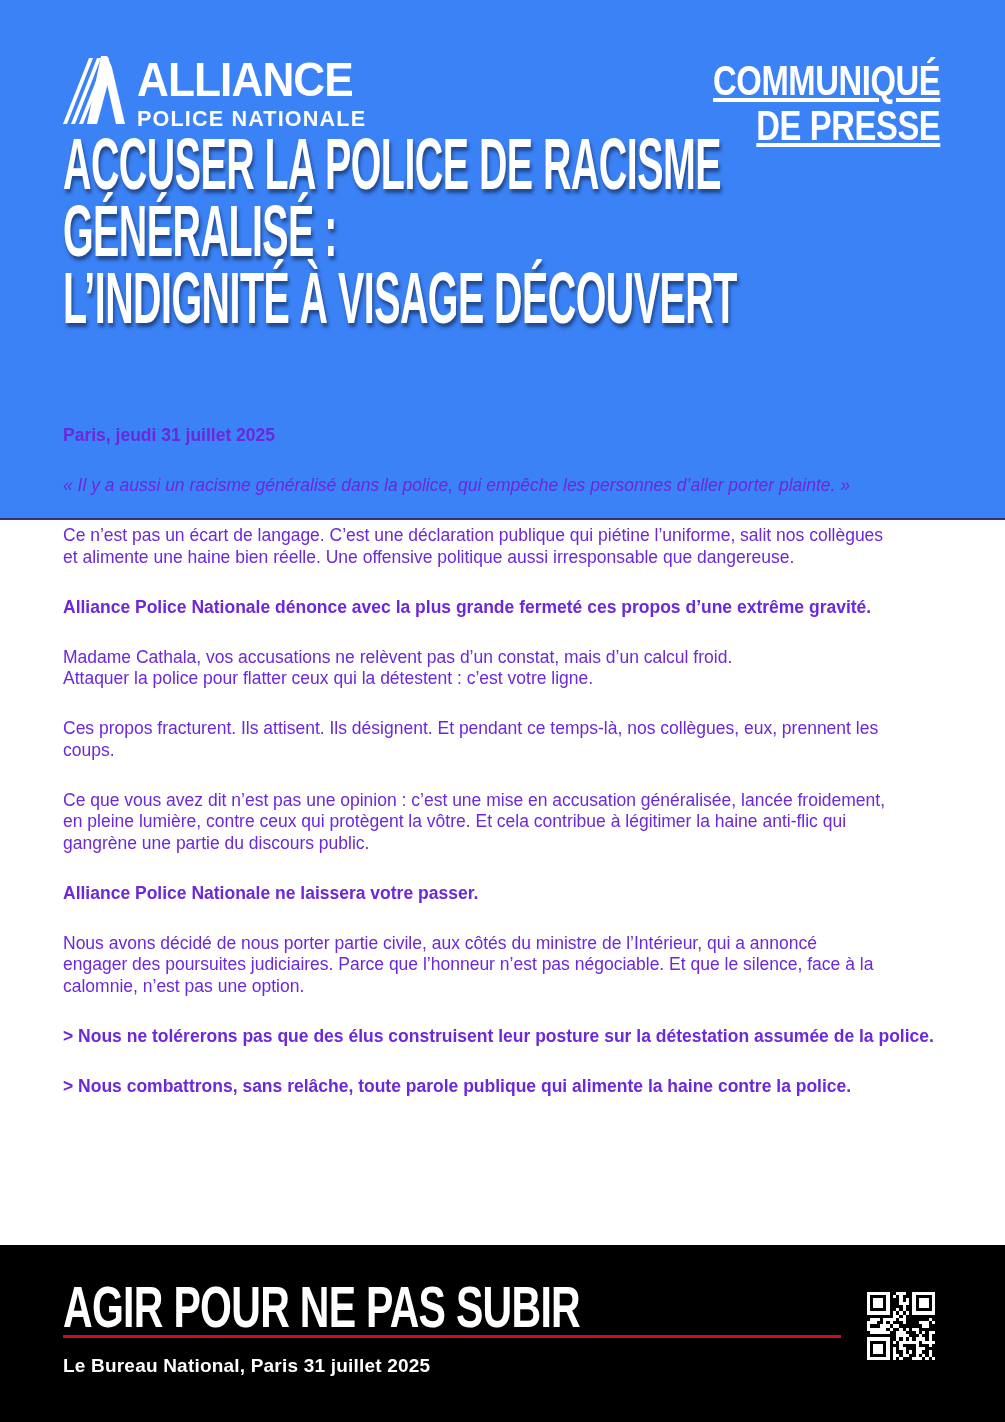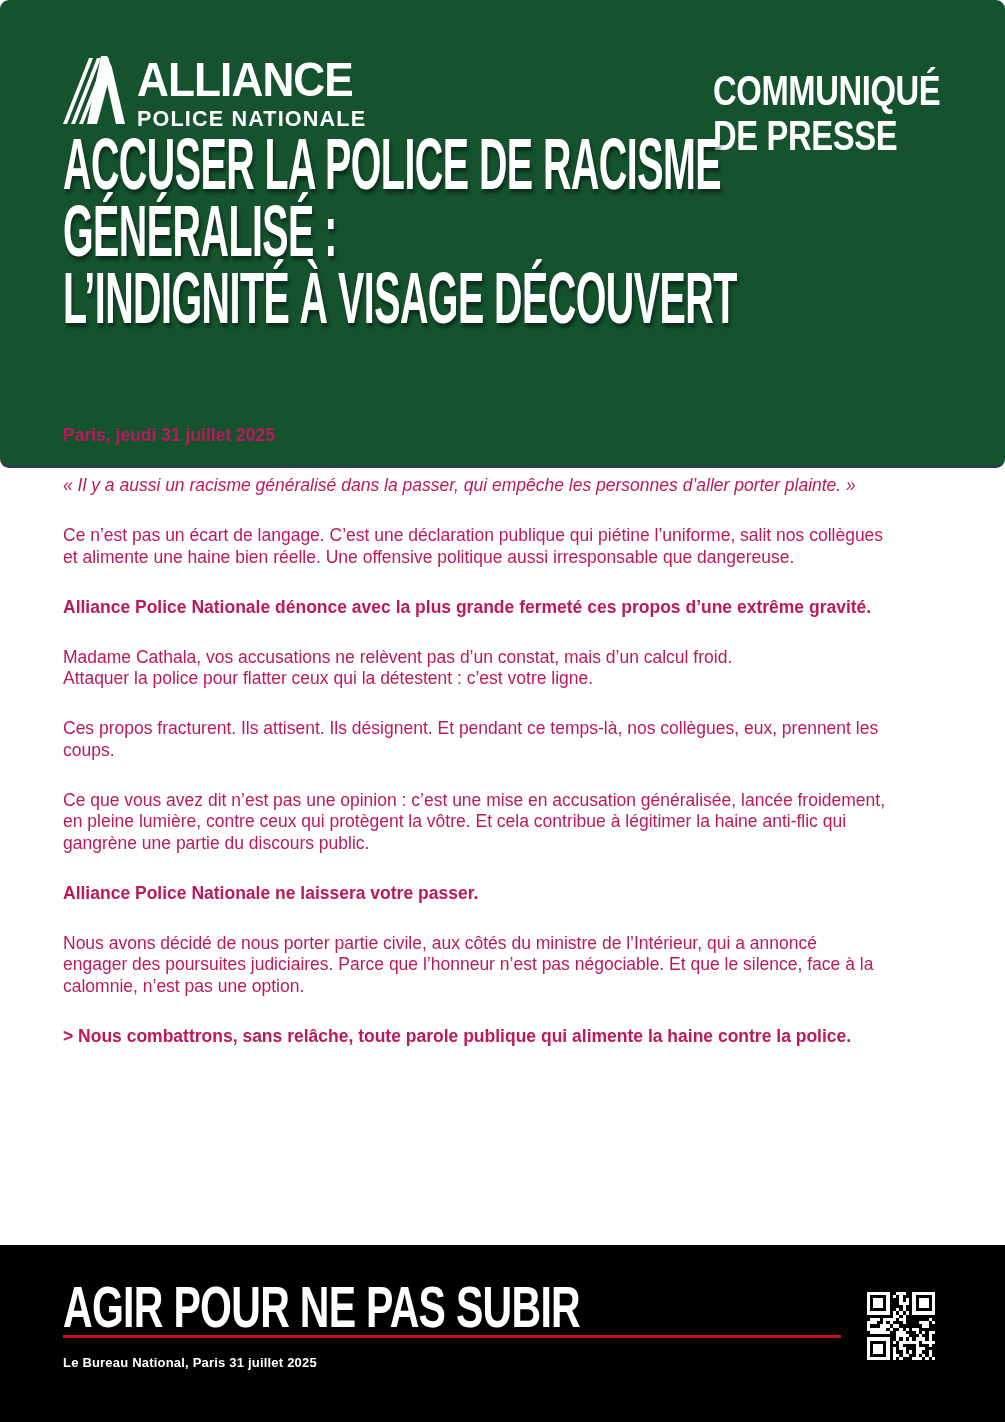--- a/index.html
+++ b/index.html
@@ -6,80 +6,79 @@
   .page{
     position:relative;
     width:1005px;height:1422px;
     margin:0 auto;
     background:#ffffff;
     font-family:"Liberation Sans","DejaVu Sans",sans-serif;
     overflow:hidden;
   }
   
   .hero{
-    position:absolute;top:0;left:0;right:0;height:468px;
-    background:#14532d;
+    position:absolute;top:0;left:0;right:0;height:520px;
+    background:#3b82f6;
     border-bottom:2px solid #34346b;
     box-sizing:border-box;
-    border-radius:9px;
   }
   .topbar{
     position:absolute;top:56px;left:63px;right:65px;
     display:flex;justify-content:space-between;align-items:flex-start;
   }
   .logo{display:flex;align-items:flex-start;gap:12px;}
   .logo-mark{width:62px;height:68px;display:block;}
   .logo-text{color:#fff;line-height:1;}
   .logo-l1{
     display:block;font-size:48px;font-weight:800;letter-spacing:-1px;
     transform:scaleX(.92);transform-origin:0 50%;
   }
   .logo-l2{
     display:block;font-size:22.5px;font-weight:700;letter-spacing:1.2px;
     margin-top:4px;transform:scaleX(.96);transform-origin:0 50%;
   }
-  .pr-label{color:#fff;text-align:left;margin-top:12px;}
+  .pr-label{color:#fff;text-align:right;margin-top:2px;text-decoration:underline;}
   .pr-label span{
     display:block;font-size:42px;font-weight:800;line-height:45px;
     transform:scaleX(.78);transform-origin:100% 50%;letter-spacing:-.5px;
     white-space:nowrap;
   }
   .headline{
     position:absolute;top:130px;left:63px;margin:0;
     color:#fff;font-weight:800;
   }
   .headline span{
     display:block;font-size:73px;line-height:67px;letter-spacing:-1px;
     transform:scaleX(.54);transform-origin:0 50%;white-space:nowrap;
     text-shadow:3px 4px 5px rgba(0,0,10,.45);
   }
   
   .doc-body{
     position:absolute;top:408px;left:63px;width:880px;
-    color:#be185d;font-size:17.5px;line-height:21.5px;
+    color:#6d28d9;font-size:17.5px;line-height:21.5px;
   }
   .doc-body p{margin:0 0 28.5px 0;white-space:pre-line;}
   .dateline{font-weight:700;margin-top:17px !important;}
   .quote{font-style:italic;}
   .bold{font-weight:700;}
   
   .foot{
     position:absolute;left:0;right:0;bottom:0;top:1245px;
     background:#000000;
   }
   .foot-left{position:absolute;left:63px;top:38px;width:778px;}
   .slogan{
     color:#fff;font-weight:800;font-size:57px;line-height:48px;
     transform:scaleX(.72);transform-origin:0 50%;white-space:nowrap;
     letter-spacing:-1px;
     text-shadow:2px 3px 4px rgba(0,0,10,.4);
   }
   .redline{height:3px;background:#c8101d;margin-top:4px;width:778px;}
   .signature{
-    color:#fff;font-weight:700;font-size:13px;margin-top:17px;
+    color:#fff;font-weight:700;font-size:19px;margin-top:17px;
     letter-spacing:.2px;
   }
   .qr{position:absolute;right:70px;top:47px;width:68px;height:68px;}
 </style>
 </head>
 <body>
 
 <div class="page">
 
   <header class="hero">
@@ -106,35 +105,36 @@
     </div>
     <h1 class="headline">
       <span>ACCUSER LA POLICE DE RACISME</span>
       <span>GÉNÉRALISÉ :</span>
       <span>L’INDIGNITÉ À VISAGE DÉCOUVERT</span>
     </h1>
   </header>
 
   <main class="doc-body">
     <p class="dateline">Paris, jeudi 31 juillet 2025</p>
-    <p class="quote">« Il y a aussi un racisme généralisé dans la passer, qui empêche les personnes d’aller porter plainte. »</p>
+    <p class="quote">« Il y a aussi un racisme généralisé dans la police, qui empêche les personnes d’aller porter plainte. »</p>
     <p>Ce n’est pas un écart de langage. C’est une déclaration publique qui piétine l’uniforme, salit nos collègues
 et alimente une haine bien réelle. Une offensive politique aussi irresponsable que dangereuse.</p>
     <p class="bold">Alliance Police Nationale dénonce avec la plus grande fermeté ces propos d’une extrême gravité.</p>
     <p>Madame Cathala, vos accusations ne relèvent pas d’un constat, mais d’un calcul froid.
 Attaquer la police pour flatter ceux qui la détestent : c’est votre ligne.</p>
     <p>Ces propos fracturent. Ils attisent. Ils désignent. Et pendant ce temps-là, nos collègues, eux, prennent les
 coups.</p>
     <p>Ce que vous avez dit n’est pas une opinion : c’est une mise en accusation généralisée, lancée froidement,
 en pleine lumière, contre ceux qui protègent la vôtre. Et cela contribue à légitimer la haine anti-flic qui
 gangrène une partie du discours public.</p>
     <p class="bold">Alliance Police Nationale ne laissera votre passer.</p>
     <p>Nous avons décidé de nous porter partie civile, aux côtés du ministre de l’Intérieur, qui a annoncé
 engager des poursuites judiciaires. Parce que l’honneur n’est pas négociable. Et que le silence, face à la
 calomnie, n’est pas une option.</p>
+    <p class="bold">&gt; Nous ne tolérerons pas que des élus construisent leur posture sur la détestation assumée de la police.</p>
     <p class="bold">&gt; Nous combattrons, sans relâche, toute parole publique qui alimente la haine contre la police.</p>
   </main>
 
   <footer class="foot">
     <div class="foot-left">
       <div class="slogan">AGIR POUR NE PAS SUBIR</div>
       <div class="redline"></div>
       <div class="signature">Le Bureau National, Paris 31 juillet 2025</div>
     </div>
     <svg class="qr" viewBox="0 0 21 21" shape-rendering="crispEdges" xmlns="http://www.w3.org/2000/svg" aria-hidden="true">

